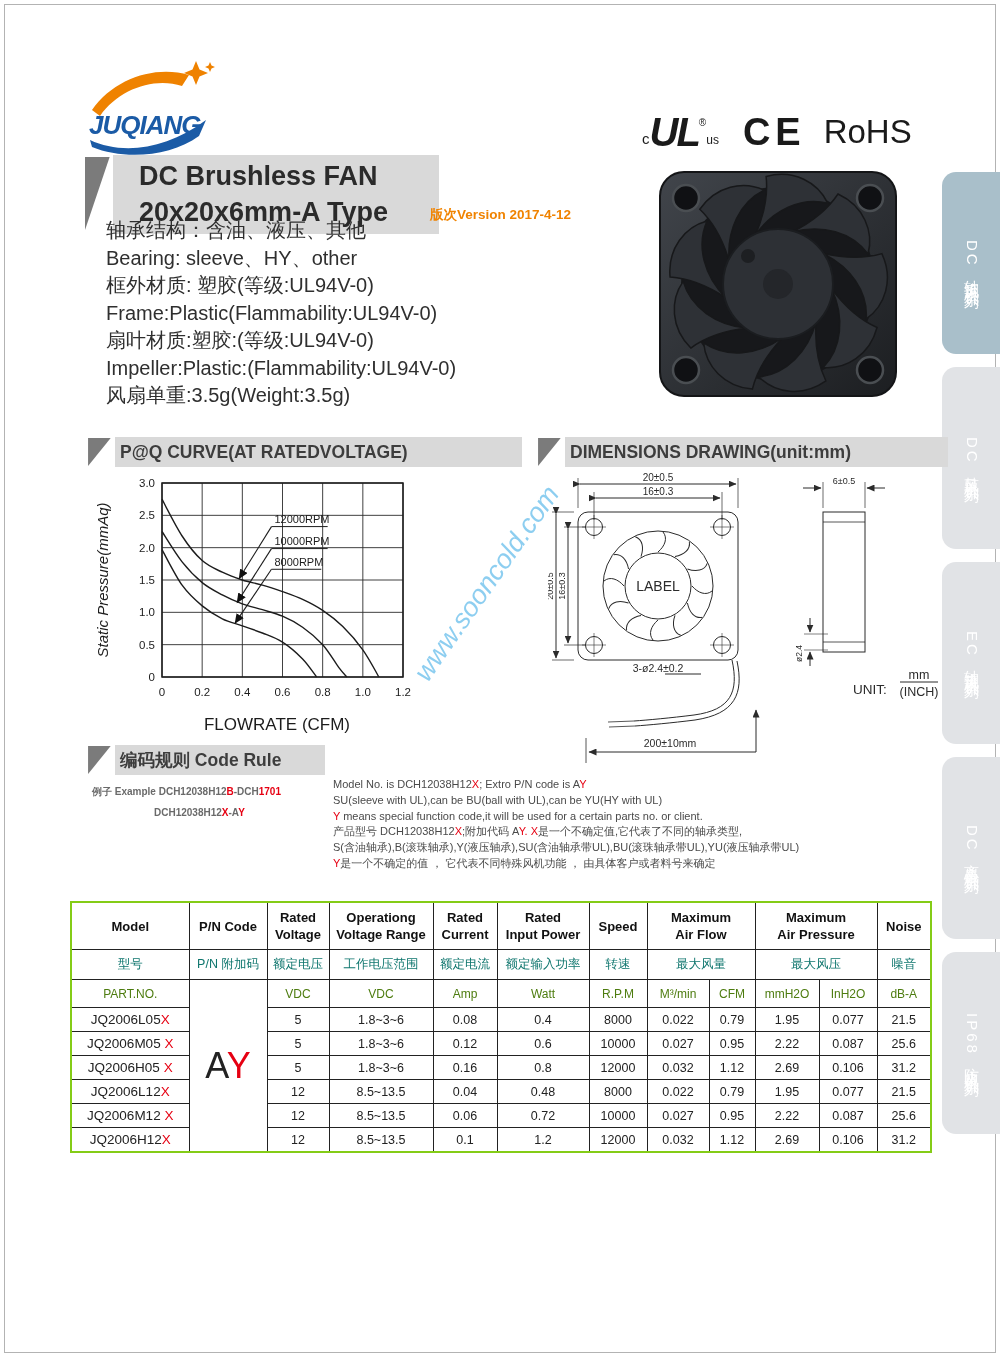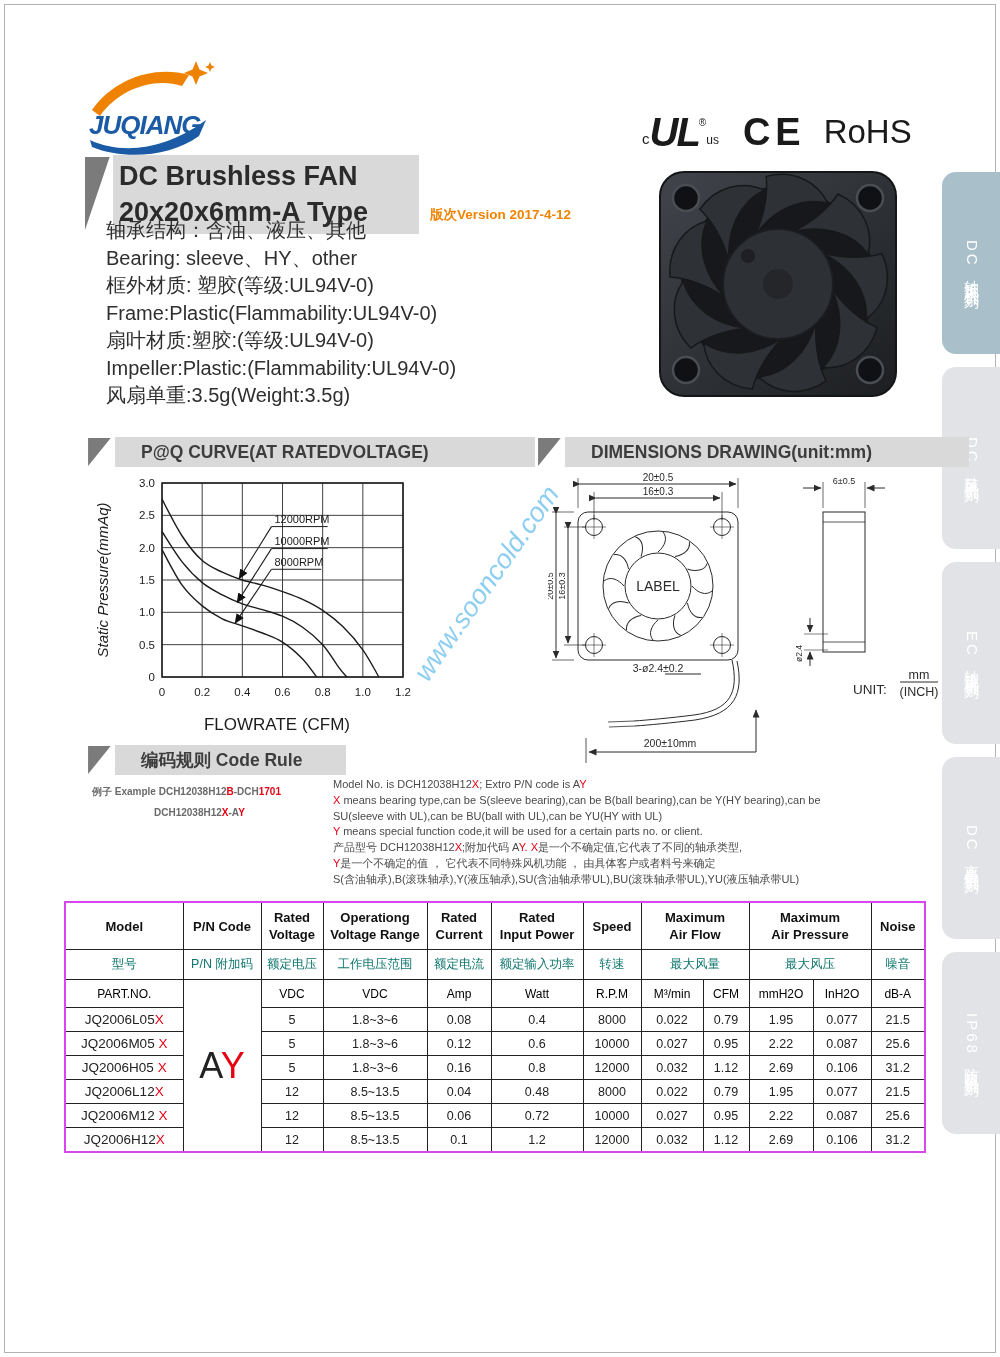--- a/index.html
+++ b/index.html
@@ -13,51 +13,51 @@
   .ul-c{font-size:15px;margin-bottom:5px;}
   .ul-main{font-size:40px;font-weight:bold;font-style:italic;line-height:40px;letter-spacing:-2px;}
   .ul-reg{font-size:10px;margin-bottom:24px;}
   .ul-us{font-size:12px;margin-bottom:5px;}
   .ce{font-size:38px;font-weight:600;letter-spacing:5px;margin-left:24px;line-height:40px;}
   .rohs{font-size:33px;font-weight:500;margin-left:18px;line-height:40px;}
   
   .title-marker{left:85px;top:157px;width:28px;height:73px;background:#7b7b7b;
                 clip-path:polygon(0 0,88% 0,0 100%);}
   .title-box{left:113px;top:155px;width:300px;height:76px;background:#d9d9d9;
-             padding:3px 0 0 6px;font-size:27px;line-height:36px;font-weight:bold;color:#2b2b2b;}
+             padding:3px 0 0 26px;font-size:27px;line-height:36px;font-weight:bold;color:#2b2b2b;}
   .version{left:430px;top:206px;font-size:13.5px;font-weight:bold;}
   
   .specs{left:106px;top:217px;font-size:20px;line-height:27.5px;color:#2f2f2f;}
   
   .tab{left:942px;width:58px;height:182px;border-radius:14px 0 0 14px;color:#fff;
        display:flex;align-items:center;justify-content:center;writing-mode:vertical-rl;
        text-orientation:mixed;font-size:15px;letter-spacing:3px;cursor:pointer;}
   
   .sec-marker{width:28px;height:30px;background:#fff;}
   .sec-marker::after{content:'';position:absolute;inset:1px;background:#7b7b7b;
        clip-path:polygon(8% 0,95% 0,8% 100%);}
   .sec-bar{height:30px;background:#d9d9d9;font-size:17.5px;font-weight:600;color:#3d3d3d;
-       line-height:30px;padding-left:26px;}
+       line-height:30px;padding-left:5px;}
   
   .watermark{left:362px;top:568px;width:250px;text-align:center;font-size:27px;
        color:#7ac6ee;opacity:.85;transform:rotate(-55deg);font-style:italic;}
   
   .code-example{left:92px;top:781px;font-size:10px;line-height:21px;color:#6a6a6a;font-weight:700;}
   .code-example .l2{padding-left:62px;}
   .code-desc{left:333px;top:777px;width:620px;font-size:11px;line-height:15.8px;
        color:#4a4a4a;font-weight:400;}
   .red{color:#e60012;}
   
-  table.spec{position:absolute;left:64px;top:901px;width:860px;border-collapse:collapse;
-       table-layout:fixed;border:2px solid #d946ef;}
+  table.spec{position:absolute;left:70px;top:901px;width:860px;border-collapse:collapse;
+       table-layout:fixed;border:2px solid #84cc16;}
   table.spec th,table.spec td{border:1px solid #222;text-align:center;vertical-align:middle;
        padding:0;overflow:hidden;}
   .hen{font-size:13px;font-weight:bold;height:46px;line-height:17px;color:#111;}
   .hcn{font-size:12.5px;font-weight:normal;height:29px;color:#0f766e;}
-  .unit{font-size:12px;font-weight:normal;height:27px;color:#000000;}
+  .unit{font-size:12px;font-weight:normal;height:27px;color:#4d7c0f;}
   .dval{font-size:12.5px;height:23px;color:#222;}
   .model-cell{font-size:13.5px;margin-top:24px;}
   .pn-big{font-size:36px;color:#222;}
   svg text{font-family:"Liberation Sans",sans-serif;}
 </style>
 </head>
 <body>
 
 <div class="page">
   <div class="frame"></div>
@@ -269,26 +269,25 @@
   </svg>
 
   <div class="abs sec-marker" style="left:85px;top:745px;"></div>
   <div class="abs sec-bar" style="left:115px;top:745px;width:205px;">编码规则 Code Rule</div>
   <div class="abs code-example">
     <div><span>例子  Example DCH12038H12</span><span class="red">B</span><span>-DCH</span><span class="red">1701</span></div>
     <div class="l2"><span>DCH12038H12</span><span class="red">X</span><span>-A</span><span class="red">Y</span></div>
   </div>
   <div class="abs code-desc">
     <div><span>Model No. is DCH12038H12</span><span class="red">X</span><span>; Extro P/N code  is  A</span><span class="red">Y</span></div>
-    <div><span class="red">X</span><span> means bearing type,can be S(sleeve bearing),can be B(ball bearing),can be Y(HY bearing),can be</span></div>
     <div><span>SU(sleeve with UL),can be BU(ball with UL),can be YU(HY with UL)</span></div>
     <div><span class="red">Y</span><span> means special function code,it will be used for a certain parts no. or client.</span></div>
     <div><span>产品型号 DCH12038H12</span><span class="red">X</span><span>;附加代码 A</span><span class="red">Y. X</span><span>是一个不确定值,它代表了不同的轴承类型,</span></div>
+    <div><span>S(含油轴承),B(滚珠轴承),Y(液压轴承),SU(含油轴承带UL),BU(滚珠轴承带UL),YU(液压轴承带UL)</span></div>
     <div><span class="red">Y</span><span>是一个不确定的值 ， 它代表不同特殊风机功能 ， 由具体客户或者料号来确定</span></div>
-    <div><span>S(含油轴承),B(滚珠轴承),Y(液压轴承),SU(含油轴承带UL),BU(滚珠轴承带UL),YU(液压轴承带UL)</span></div>
   </div>
 
   <table class="spec" id="spec-table">
     <colgroup>
       <col style="width:118px">
         <col style="width:78px">
         <col style="width:62px">
         <col style="width:104px">
       <col style="width:64px">
         <col style="width:92px">

